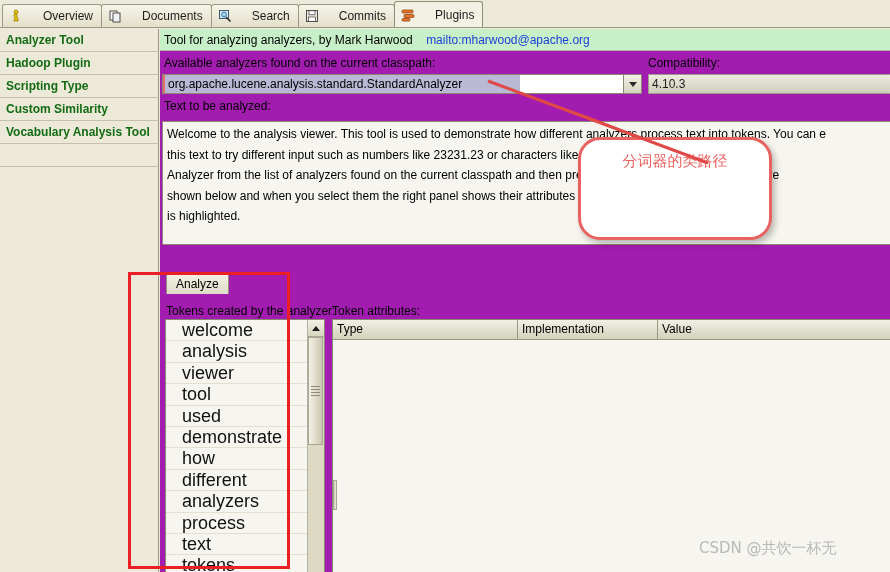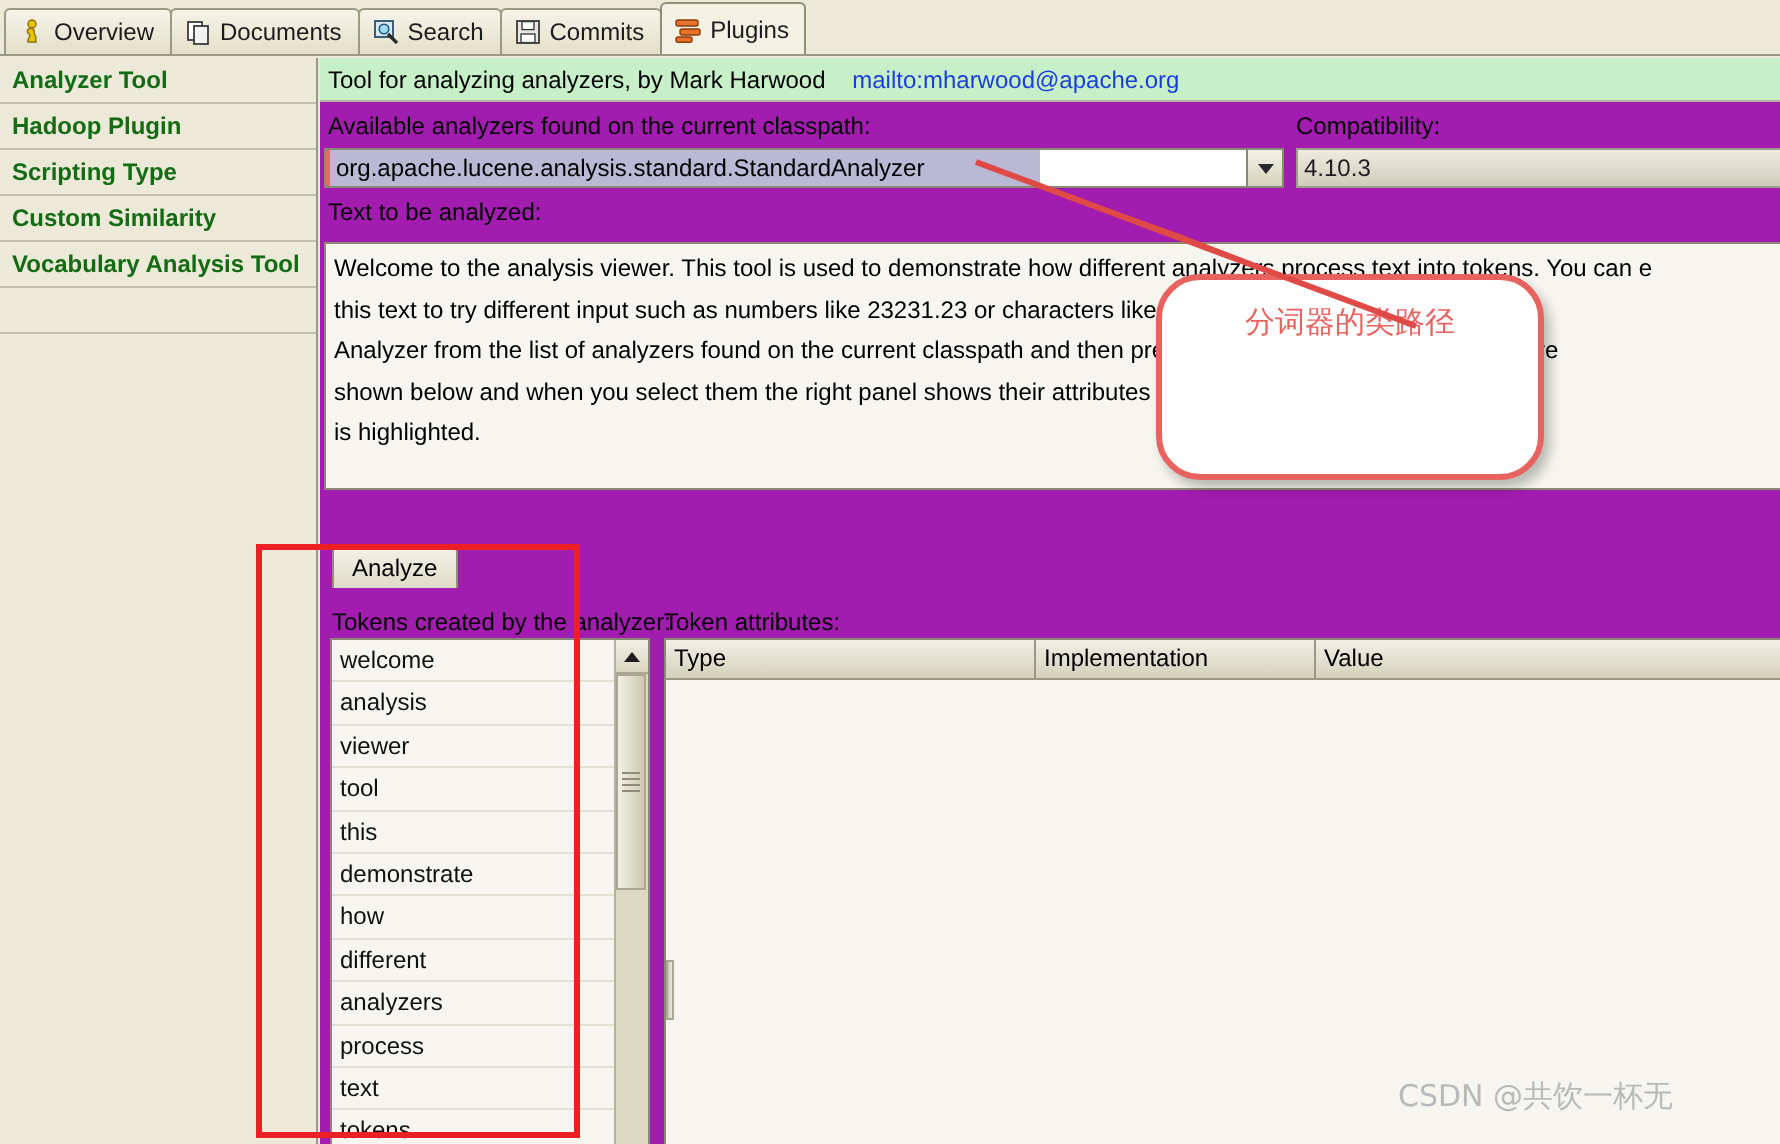--- a/index.html
+++ b/index.html
@@ -23,21 +23,21 @@
   .tabbar {
     position: absolute; left: 0; top: 0; width: 890px; height: 28px;
     background: #ece9d8;
     display: flex; align-items: flex-end;
     box-sizing: border-box;
     padding-left: 2px;
     border-bottom: 1px solid #9a9a84;
   }
   .tab {
     display: flex; align-items: center;
-    gap: 4px;
+    gap: 20px;
     height: 22px;
     padding: 0 8px 0 6px;
     margin-right: -1px;
     background: linear-gradient(to bottom, #f6f4e8 0%, #e3dfc9 100%);
     border: 1px solid #9a9a84;
     border-bottom: none;
     border-radius: 3px 3px 0 0;
     font-size: 12px;
     color: #1c1c1c;
     cursor: default;
@@ -208,22 +208,22 @@
     display: flex;
   }
   .tokenlist {
     flex: 1;
     overflow: hidden;
     background: #f6f5ef;
   }
   .tok {
     height: 20.4px;
     line-height: 20.4px;
-    font-size: 12px;
-    padding-left: 4px;
+    font-size: 18px;
+    padding-left: 16px;
     border-bottom: 1px solid #e3e0d2;
     color: #111;
     white-space: nowrap;
     cursor: default;
   }
   .vscroll {
     width: 16px;
     background: #ddd9c3;
     border-left: 1px solid #b4b1a0;
     position: relative;
@@ -440,21 +440,21 @@
 
     <div class="lbl lbl-tokens">Tokens created by the analyzer:</div>
     <div class="lbl lbl-attrs">Token attributes:</div>
 
     <div class="tokenlist-wrap">
       <div class="tokenlist">
         <div class="tok">welcome</div>
         <div class="tok">analysis</div>
         <div class="tok">viewer</div>
         <div class="tok">tool</div>
-        <div class="tok">this</div>
+        <div class="tok">used</div>
         <div class="tok">demonstrate</div>
         <div class="tok">how</div>
         <div class="tok">different</div>
         <div class="tok">analyzers</div>
         <div class="tok">process</div>
         <div class="tok">text</div>
         <div class="tok">tokens</div>
 
       </div>
       <div class="vscroll">

